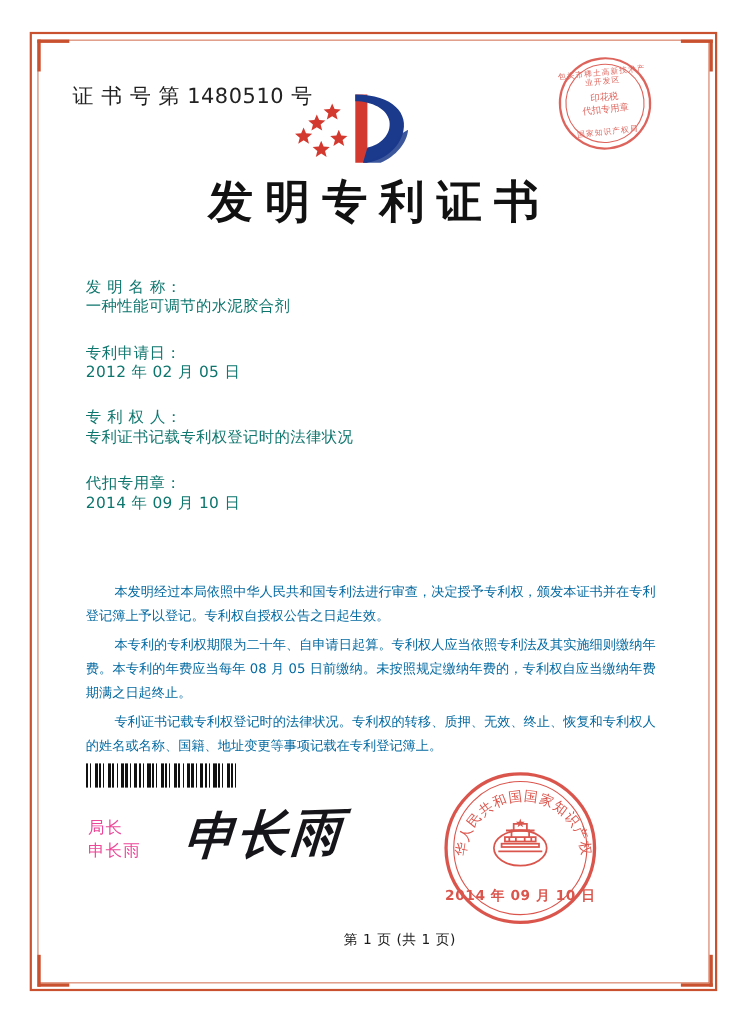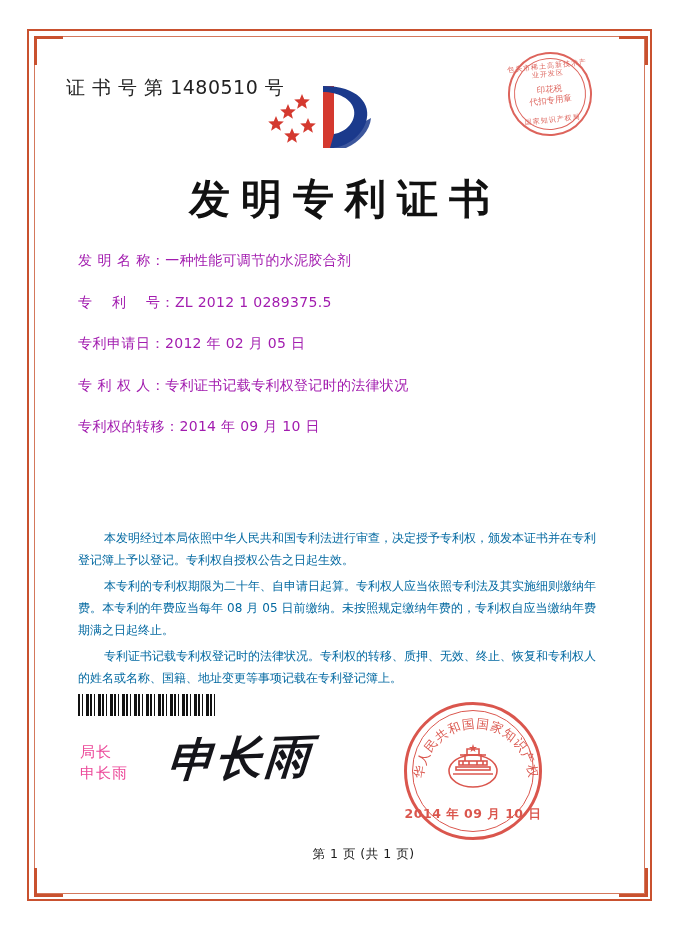--- a/index.html
+++ b/index.html
@@ -110,21 +110,21 @@
     left: 0; right: 0;
     top: 30px;
     text-align: center;
     font-size: 8.5px;
     line-height: 1.35;
   }
 
   .cert-title {
     position: absolute;
     left: 0; right: 0;
-    top: 172px;
+    top: 156px;
     text-align: center;
     font-size: 41px;
     font-weight: 700;
     letter-spacing: 11px;
     text-indent: 11px;
     color: #111;
     font-family: "DejaVu Sans", "Liberation Sans", sans-serif;
   }
 
   
@@ -132,21 +132,22 @@
     position: absolute;
     left: 78px;
     top: 252px;
     width: 520px;
   }
   .field-row {
     display: flex;
     align-items: baseline;
     margin-bottom: 23.5px;
     font-size: 14px;
-    color: #a21caf;
+    color: #0f766e;
+    flex-direction: column;
   }
   .field-label {
     white-space: pre;
     flex: 0 0 auto;
     letter-spacing: 0.5px;
   }
   .field-value {
     flex: 1 1 auto;
     letter-spacing: 0.3px;
   }
@@ -312,33 +313,29 @@
   </div>
 
   <div class="cert-title">发明专利证书</div>
 
   <div class="fields">
     <div class="field-row">
       <span class="field-label">发 明 名 称：</span>
       <span class="field-value">一种性能可调节的水泥胶合剂</span>
     </div>
     <div class="field-row">
-      <span class="field-label">专 　利 　号：</span>
-      <span class="field-value">ZL 2012 1 0289375.5</span>
-    </div>
-    <div class="field-row">
       <span class="field-label">专利申请日：</span>
       <span class="field-value">2012 年 02 月 05 日</span>
     </div>
     <div class="field-row">
       <span class="field-label">专 利 权 人：</span>
       <span class="field-value">专利证书记载专利权登记时的法律状况</span>
     </div>
     <div class="field-row">
-      <span class="field-label">专利权的转移：</span>
+      <span class="field-label">代扣专用章：</span>
       <span class="field-value">2014 年 09 月 10 日</span>
     </div>
   </div>
 
   <div class="body-text">
     <p>本发明经过本局依照中华人民共和国专利法进行审查，决定授予专利权，颁发本证书并在专利登记簿上予以登记。专利权自授权公告之日起生效。</p>
     <p>本专利的专利权期限为二十年、自申请日起算。专利权人应当依照专利法及其实施细则缴纳年费。本专利的年费应当每年 08 月 05 日前缴纳。未按照规定缴纳年费的，专利权自应当缴纳年费期满之日起终止。</p>
     <p>专利证书记载专利权登记时的法律状况。专利权的转移、质押、无效、终止、恢复和专利权人的姓名或名称、国籍、地址变更等事项记载在专利登记簿上。</p>
   </div>
 

